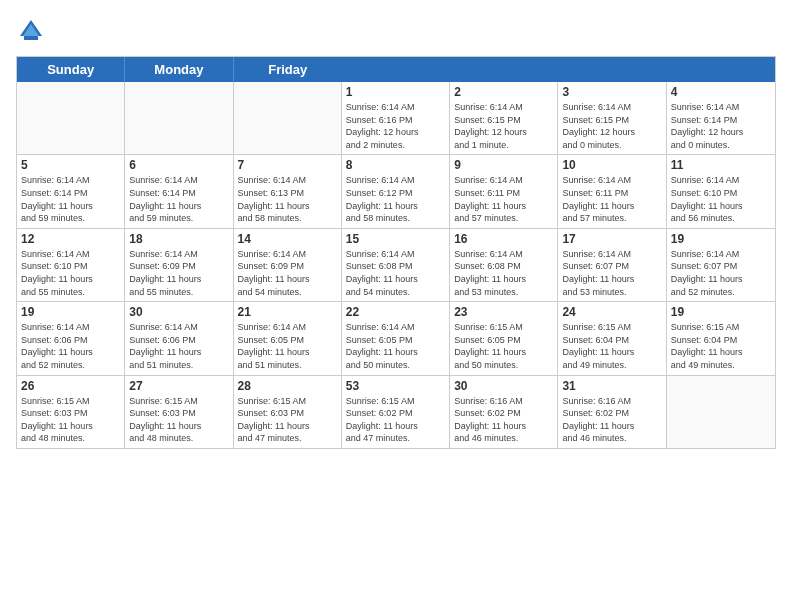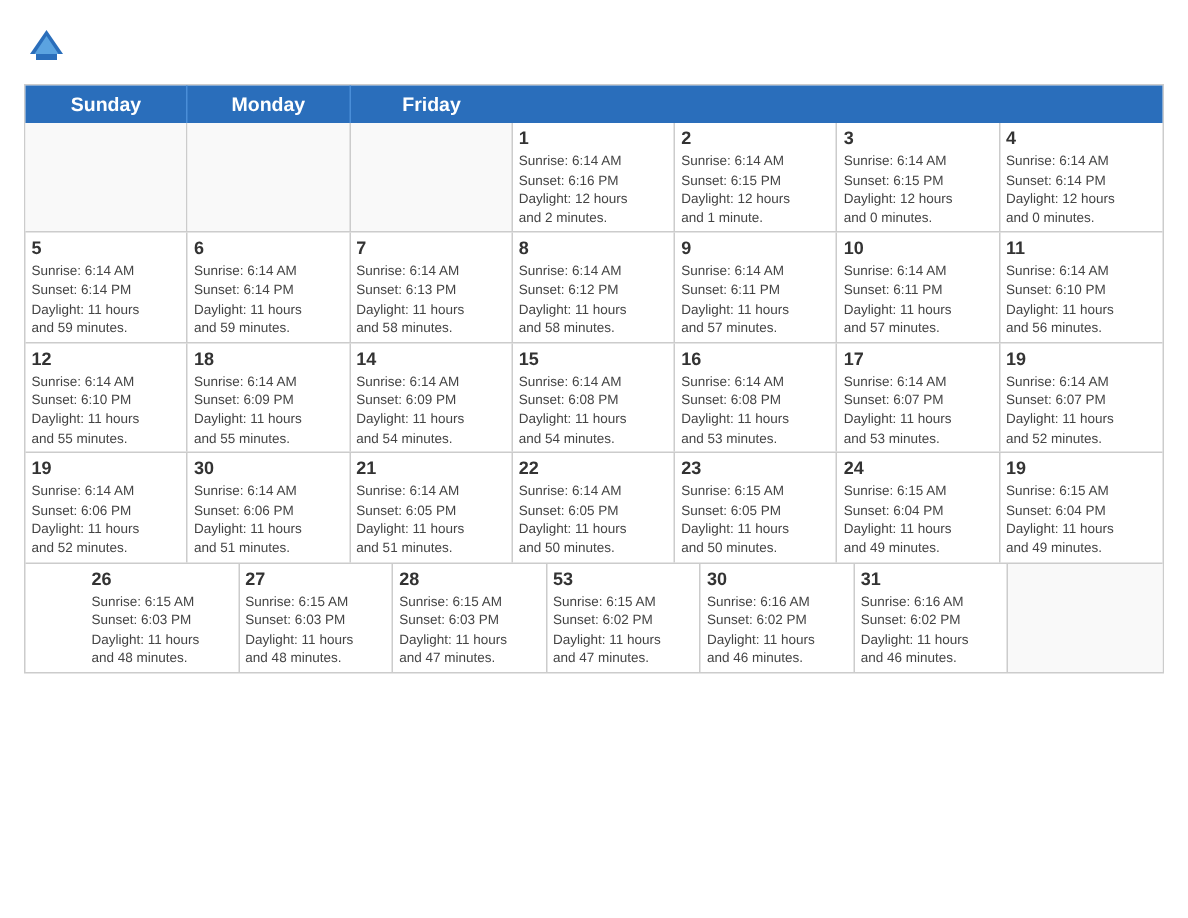--- a/index.html
+++ b/index.html
@@ -85,21 +85,21 @@
       flex: 1;
       display: flex;
       flex-direction: column;
     }
     .cal-row {
       display: grid;
       grid-template-columns: repeat(7, 1fr);
       flex: 1;
       border-bottom: 1px solid #ccc;
     }
-    .cal-row:last-child { border-bottom: none; margin-left: 40px; }
+    .cal-row:last-child { border-bottom: none; }
     .cal-cell {
       border-right: 1px solid #ccc;
       padding: 3px 4px;
       font-size: 9.2px;
       color: #333;
       vertical-align: top;
       min-height: 0;
     }
     .cal-cell:last-child { border-right: none; }
     .cal-cell.empty { background: #f9f9f9; }

